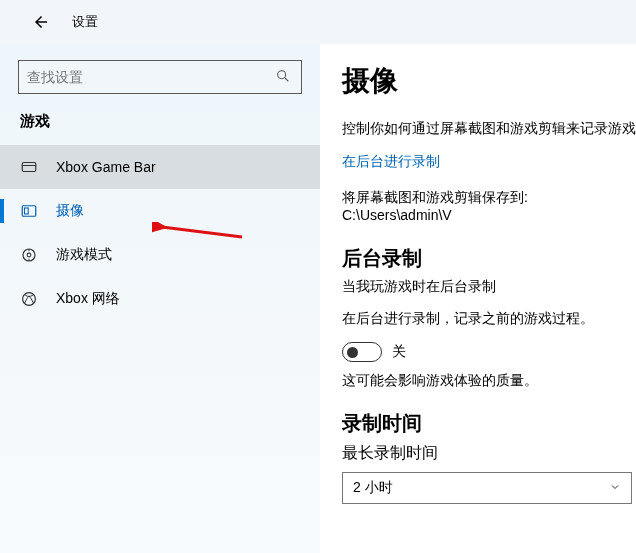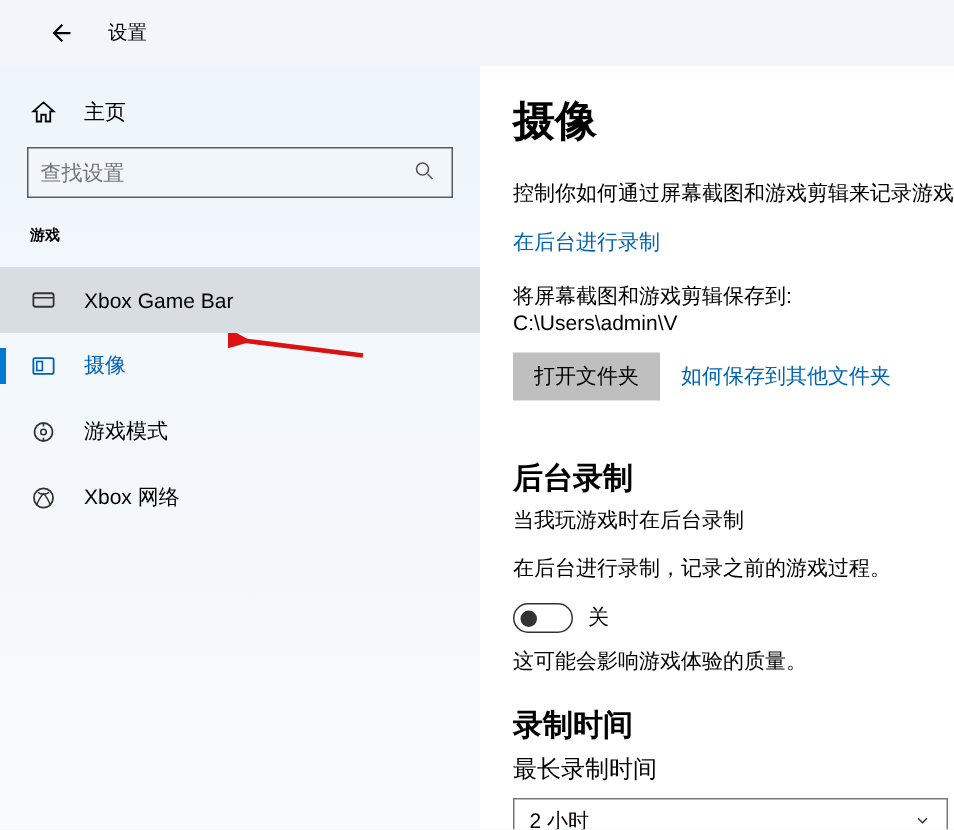--- a/index.html
+++ b/index.html
@@ -38,21 +38,21 @@
     border: 1px solid #5a5a5a;
     background: #f1f6fa;
     height: 34px;
     padding: 0 10px 0 8px;
   }
   .search input {
     border: none; outline: none; background: transparent;
     font-size: 14px; flex: 1; color: #555;
     font-family: inherit;
   }
-  .section-label { font-size: 10px; font-weight: 600; padding: 0 20px 14px 20px; }
+  .section-label { font-size: 15px; font-weight: 600; padding: 0 20px 14px 20px; }
   .nav-item {
     display: flex; align-items: center; gap: 18px;
     height: 44px; padding: 0 20px;
     position: relative;
   }
   .nav-item.highlight { background: #d7dde1; }
   .nav-item.selected::before {
     content: ""; position: absolute; left: 0; top: 10px; bottom: 10px;
     width: 4px; background: #0078D4;
   }
@@ -117,28 +117,20 @@
     <svg width="18" height="18" viewBox="0 0 24 24">
       <path d="M20 11H7.8l5.6-5.6L12 4l-8 8 8 8 1.4-1.4L7.8 13H20z" fill="#000"></path>
     </svg>
   </span>
   <span class="title">设置</span>
 </div>
 
 <div class="layout">
 
   <nav class="sidebar">
-    <div class="home-row">
-      <span class="icon-slot">
-        <svg width="18" height="18" viewBox="0 0 24 24">
-            <path d="M12 3l9 8h-3v9h-4v-6h-4v6H6v-9H3z" fill="none" stroke="#000" stroke-width="1.6"></path>
-          </svg>
-      </span>
-      <span>主页</span>
-    </div>
 
     <div class="search-wrap">
       <div class="search">
         <input type="text" placeholder="查找设置" style="">
         <span>
           <svg width="16" height="16" viewBox="0 0 24 24">
               <circle cx="10" cy="10" r="6" fill="none" stroke="#555" stroke-width="1.6"></circle>
               <line x1="15" y1="15" x2="20" y2="20" stroke="#555" stroke-width="1.6"></line>
             </svg>
         </span>
@@ -193,24 +185,20 @@
   <main class="main">
     <div style="padding-left:22px;">
       <h1>摄像</h1>
 
       <div class="desc">控制你如何通过屏幕截图和游戏剪辑来记录游戏</div>
 
       <div class="link" style="margin-bottom:18px;">在后台进行录制</div>
 
       <div class="savepath">将屏幕截图和游戏剪辑保存到: C:\Users\admin\V</div>
 
-      <div class="btn-row">
-        <button class="grey">打开文件夹</button>
-        <span class="link">如何保存到其他文件夹</span>
-      </div>
 
       <div style="height:10px"></div>
 
       <div class="subh">后台录制</div>
       <div class="sub-desc">当我玩游戏时在后台录制</div>
       <div class="sub-desc">在后台进行录制，记录之前的游戏过程。</div>
 
       <div class="toggle-row">
         <div class="toggle">
             <div class="knob"></div>

